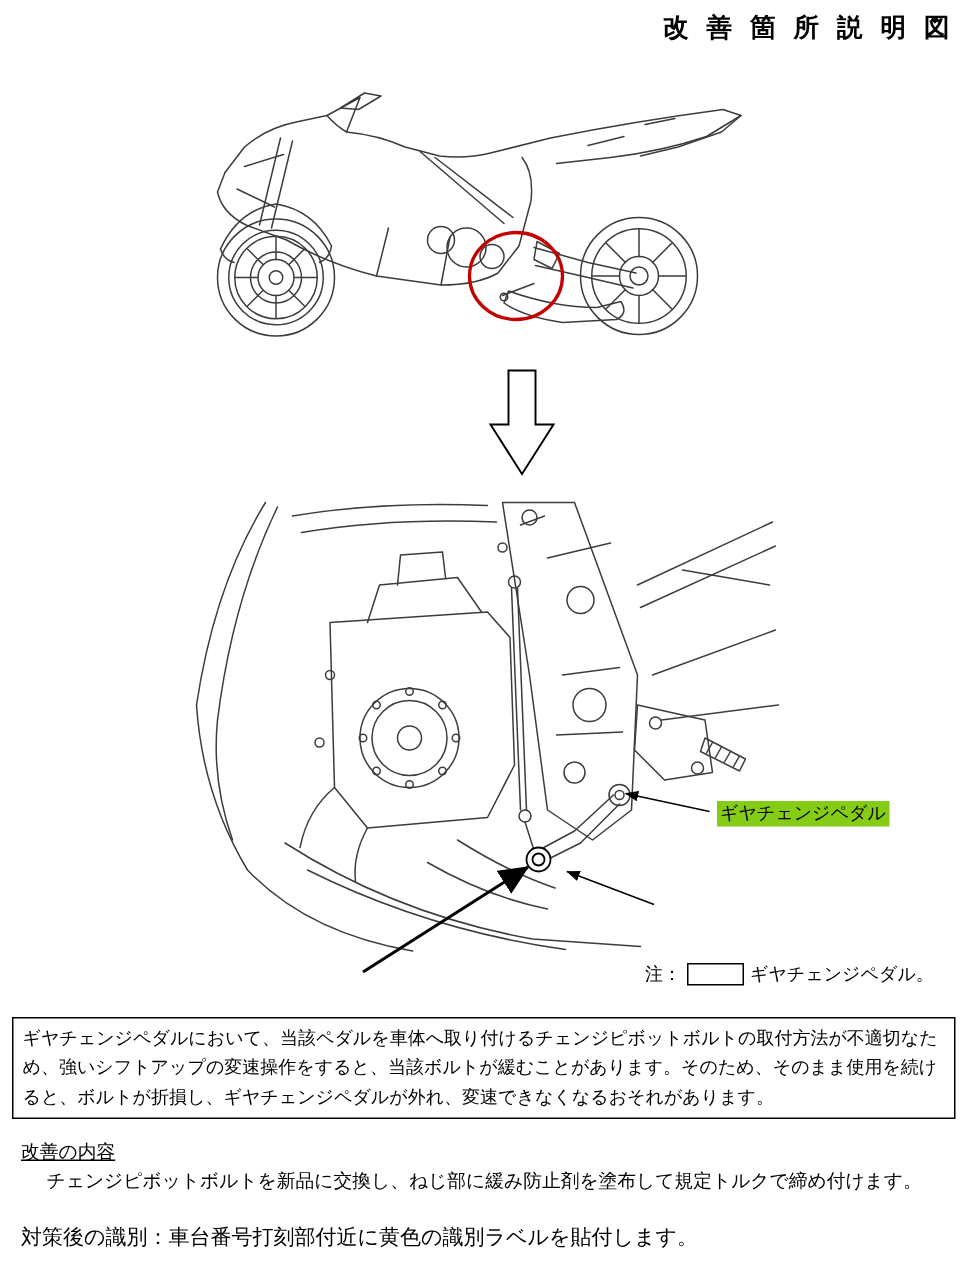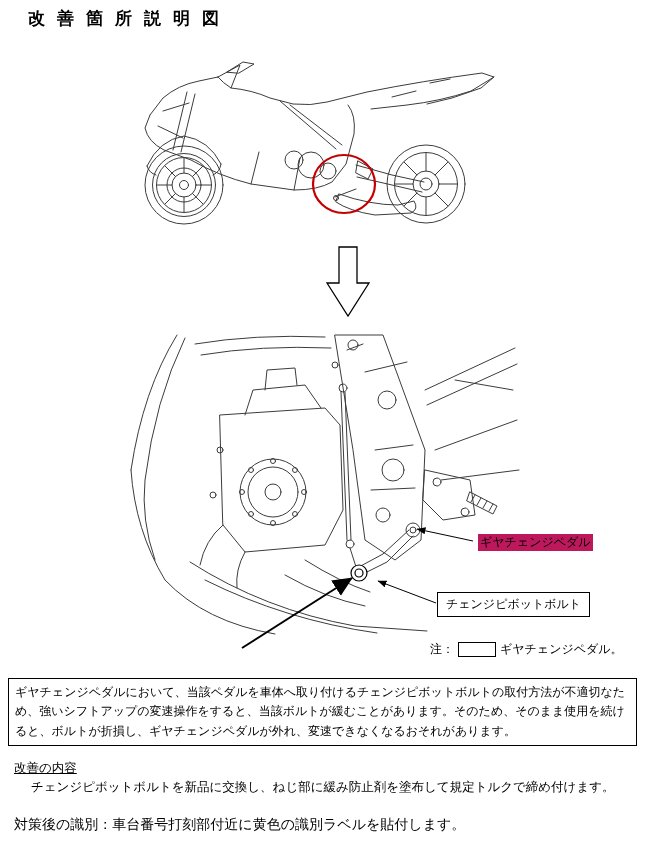--- a/index.html
+++ b/index.html
@@ -13,33 +13,33 @@
     width: 645px;
     height: 841px;
     background: #fff;
     overflow: hidden;
   }
   .title {
     position: absolute;
     top: 7px;
     left: 0;
     width: 100%;
-    text-align: left;
+    text-align: right;
     font-size: 17px;
     font-weight: 600;
     letter-spacing: 12px;
     padding-left: 28px; 
   }
   .fig-top    { position: absolute; left: 130px; top: 53px;  width: 390px; height: 192px; }
   .fig-bottom { position: absolute; left: 125px; top: 330px; width: 395px; height: 310px; }
   .overlay    { position: absolute; left: 0; top: 0; width: 645px; height: 841px; pointer-events: none; z-index: 5; }
 
   .label-pedal {
     position: absolute; left: 478px; top: 534px;
-    font-size: 12px; z-index: 6; background: #be185d; padding: 0 2px;
+    font-size: 12px; z-index: 6; background: #84cc16; padding: 0 2px;
   }
   .label-bolt {
     position: absolute; left: 437px; top: 592px;
     font-size: 12px; z-index: 6;
     border: 1px solid #000; background: #fff; padding: 3px 8px;
   }
   .label-nonconf {
     position: absolute; left: 214px; top: 648px;
     font-size: 15px; font-weight: bold; letter-spacing: 4px;
     text-decoration: underline; z-index: 6;
@@ -209,21 +209,20 @@
         <path d="M0,0 L10,4.5 L0,9 Z" fill="#000"></path>
       </marker>
     </defs>
     <polygon points="339,247 357,247 357,283 369,283 348,316 327,283 339,283" fill="#fff" stroke="#000" stroke-width="1.3"></polygon>
     <line x1="473" y1="541" x2="417" y2="529" stroke="#000" stroke-width="1" marker-end="url(#ah-s)"></line>
     <line x1="436" y1="603" x2="378" y2="581" stroke="#000" stroke-width="1" marker-end="url(#ah-s)"></line>
     <line x1="242" y1="648" x2="352" y2="578" stroke="#000" stroke-width="2" marker-end="url(#ah-l)"></line>
   </svg>
 
   <div class="label-pedal">ギヤチェンジペダル</div>
-  <div class="label-bolt">チェンジピボットボルト</div>
 
   <div class="note">
     <span>注：</span>
     <span class="legend-box"></span>
     <span>ギヤチェンジペダル。</span>
   </div>
 
   <div class="desc-box">ギヤチェンジペダルにおいて、当該ペダルを車体へ取り付けるチェンジピボットボルトの取付方法が不適切なため、強いシフトアップの変速操作をすると、当該ボルトが緩むことがあります。そのため、そのまま使用を続けると、ボルトが折損し、ギヤチェンジペダルが外れ、変速できなくなるおそれがあります。</div>
 
   <div class="imp-heading">改善の内容</div>

